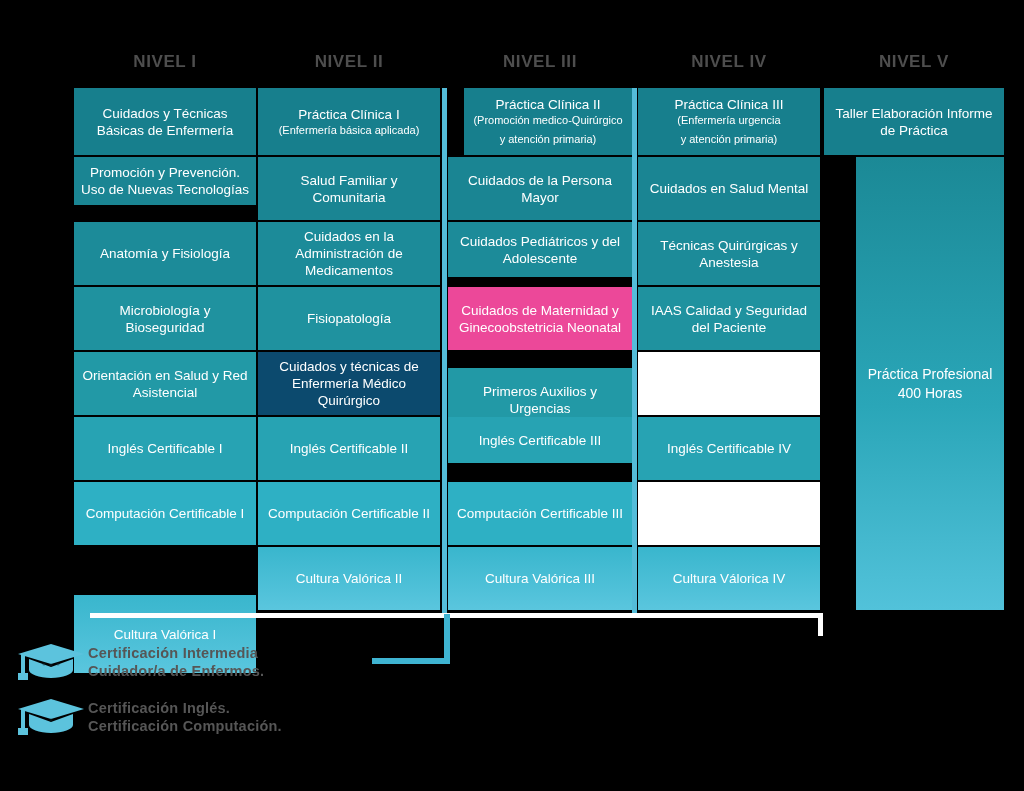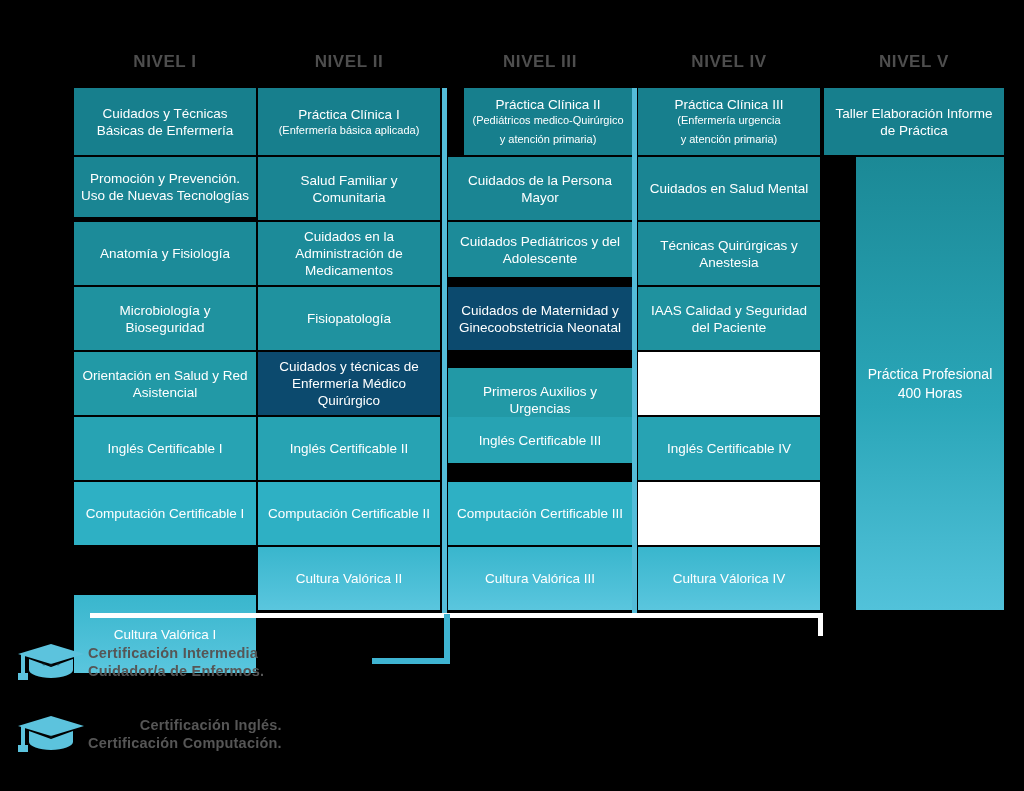--- a/index.html
+++ b/index.html
@@ -105,21 +105,21 @@
 
   <div class="grid">
 
     <div class="sep sepA"></div>
     <div class="sep sepB"></div>
 
     <div class="col colA">
       <div class="cell" style="top:0px;height:67px;background:#177f8d;">
         <span class="main">Cuidados y Técnicas Básicas de Enfermería</span>
       </div>
-      <div class="cell" style="top:69px;height:60px;background:#1a8593;">
+      <div class="cell" style="top:69px;height:48px;background:#1a8593;">
         <span class="main">Promoción y Prevención. Uso de Nuevas Tecnologías</span>
       </div>
       <div class="cell" style="top:134px;height:63px;background:#1c8b99;">
         <span class="main">Anatomía y Fisiología</span>
       </div>
       <div class="cell" style="top:199px;height:63px;background:#1f929f;">
         <span class="main">Microbiología y Bioseguridad</span>
       </div>
       <div class="cell" style="top:264px;height:63px;background:#2299a6;">
         <span class="main">Orientación en Salud y Red Asistencial</span>
@@ -162,31 +162,31 @@
       </div>
       <div class="cell" style="top:459px;height:63px;background:linear-gradient(180deg,#39b6cd 0%,#5ac6de 100%);">
         <span class="main">Cultura Valórica II</span>
       </div>
     </div>
 
     <div class="col colC">
       <div class="cell" style="top:0px;height:67px;background:#177f8d;margin-left:16px;">
         <div>
           <span class="main">Práctica Clínica II</span>
-          <span class="sub">(Pediátricos medico-Quirúrgico</span>
+          <span class="sub">(Promoción medico-Quirúrgico</span>
           <span class="sub2">y atención primaria)</span>
         </div>
       </div>
       <div class="cell" style="top:69px;height:63px;background:#1a8593;">
         <span class="main">Cuidados de la Persona Mayor</span>
       </div>
       <div class="cell" style="top:134px;height:55px;background:#1c8b99;">
         <span class="main">Cuidados Pediátricos y del Adolescente</span>
       </div>
-      <div class="cell" style="top:199px;height:63px;background:#0c4a6e;">
+      <div class="cell" style="top:199px;height:63px;background:#ec4899;">
         <span class="main">Cuidados de Maternidad y Ginecoobstetricia Neonatal</span>
       </div>
       <div class="cell" style="top:264px;height:63px;background:#2299a6;margin-top:16px;">
         <span class="main">Primeros Auxilios y Urgencias</span>
       </div>
       <div class="cell" style="top:329px;height:46px;background:#27a3b3;">
         <span class="main">Inglés Certificable III</span>
       </div>
       <div class="cell" style="top:394px;height:63px;background:#2eb0c4;">
         <span class="main">Computación Certificable III</span>
@@ -254,21 +254,21 @@
           <circle cx="37" cy="25" r="1.6" fill="#0d2b33" opacity=".45"></circle>
           <circle cx="44" cy="24" r="1.6" fill="#0d2b33" opacity=".45"></circle>
         </svg>
       </span>
       <span class="legtxt">
         <span>Certificación Intermedia</span>
         <span>Cuidador/a de Enfermos.</span>
       </span>
     </div>
 
-    <div class="legrow" style="left:0px;top:72px;text-align:right;">
+    <div class="legrow" style="left:0px;top:55px;">
       <span class="capicon">
         <svg viewBox="0 0 74 46" width="74" height="46" aria-hidden="true">
           <polygon points="4,14 37,4 70,14 37,24" fill="#5cc3dd"></polygon>
           <path d="M15,19 L15,30 C15,34 25,38 37,38 C49,38 59,34 59,30 L59,19 L37,27 Z" fill="#5cc3dd"></path>
           <rect x="7" y="14" width="4" height="22" fill="#5cc3dd"></rect>
           <rect x="4" y="33" width="10" height="7" fill="#5cc3dd"></rect>
           <circle cx="37" cy="25" r="1.4" fill="#0d2b33" opacity=".4"></circle>
         </svg>
       </span>
       <span class="legtxt">

